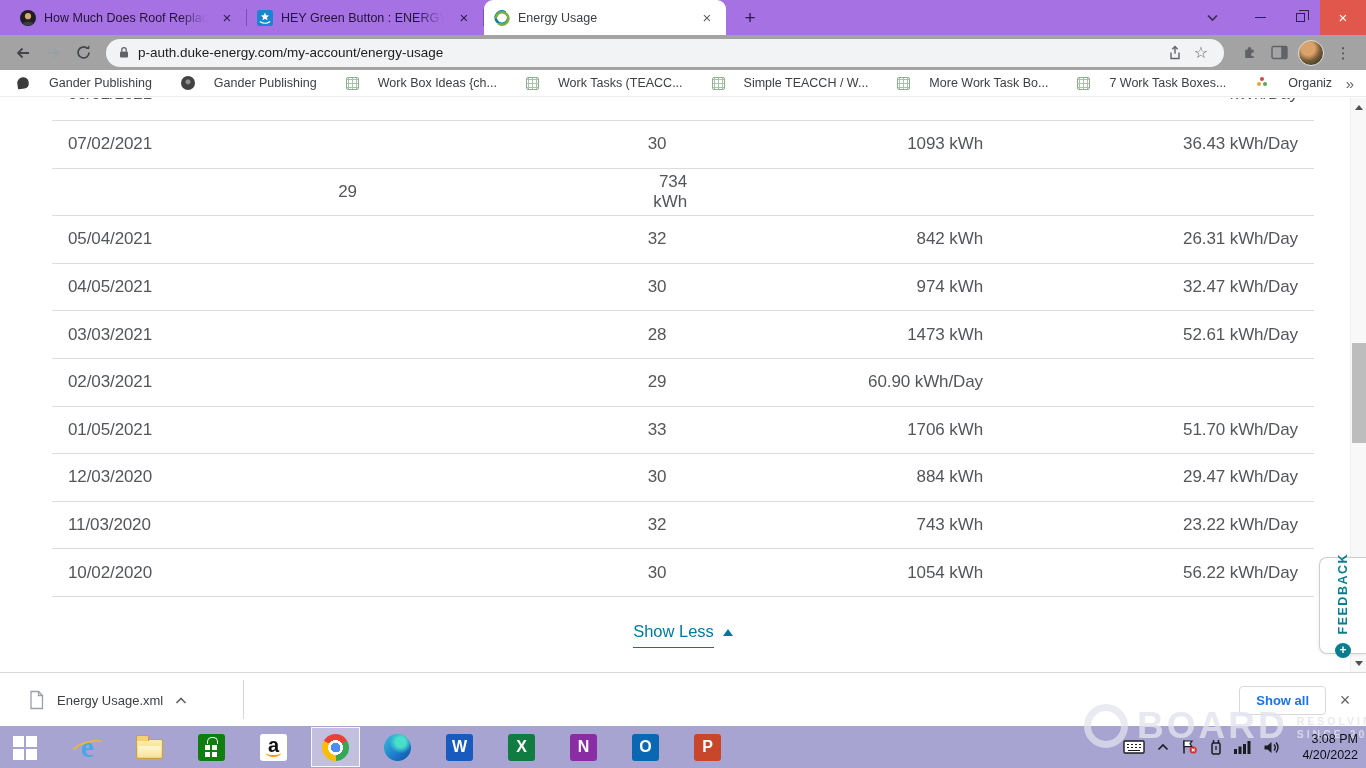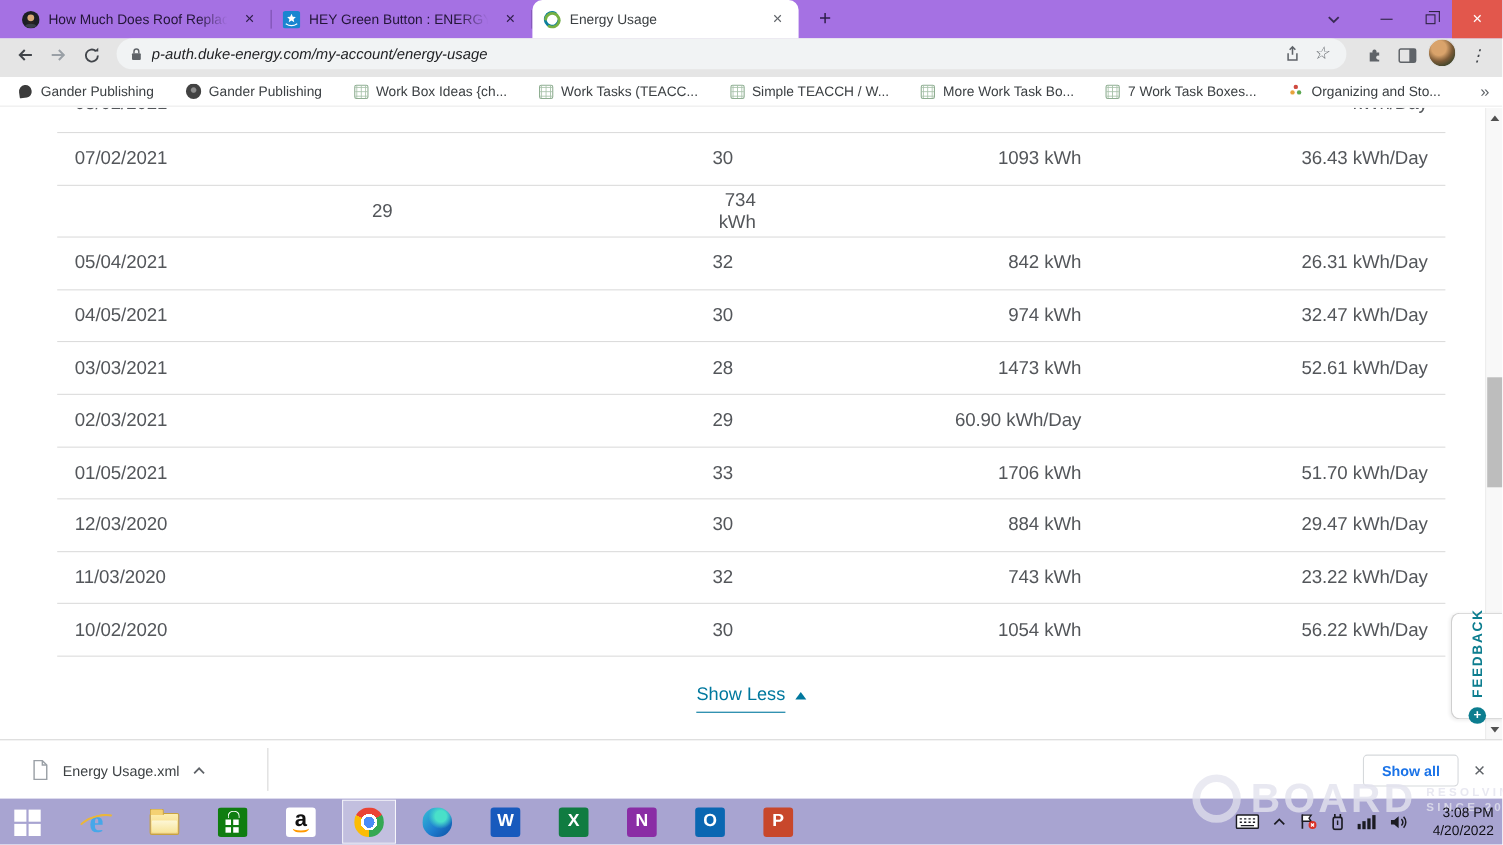--- a/index.html
+++ b/index.html
@@ -21,33 +21,33 @@
   .win-controls { position:absolute; right:0; top:0; height:35px; display:flex; align-items:stretch; }
   .wc { width:40px; display:flex; align-items:center; justify-content:center; }
   .wc-chevron { margin-right:8px; }
   .wc-min i { display:block; width:11px; border-bottom:1.6px solid #2f2344; }
   .wc-restore i { position:relative; display:block; width:9px; height:9px; border:1.3px solid #2f2344; background:transparent; }
   .wc-restore i::before { content:""; position:absolute; left:2px; top:-4px; width:9px; height:9px; border:1.3px solid #2f2344; border-left:none; border-bottom:none; }
   .wc-close { width:46px; background:#e2574c; }
   .wc-close span { color:#fff; font-size:15px; }
 
   
-  .toolbar { position:absolute; top:35px; left:0; right:0; height:35px; background:#e5e5e5; display:flex; align-items:flex-start; padding:0 8px;font-style:italic; }
+  .toolbar { position:absolute; top:35px; left:0; right:0; height:35px; background:#a3a3a3; display:flex; align-items:center; padding:0 8px; }
   .nav-btn { width:30px; height:30px; display:flex; align-items:center; justify-content:center; border-radius:50%; flex:none; }
   .omnibox { flex:1; height:28px; background:#f1f3f4; border-radius:14px; margin:0 10px 0 8px; display:flex; align-items:center; padding:0 10px 0 12px; }
   .omni-url { flex:1; font-size:13.5px; color:#202124; margin-left:8px; white-space:nowrap; overflow:hidden; }
   .omni-ic { width:26px; height:26px; display:flex; align-items:center; justify-content:center; flex:none; }
   .star-glyph { font-size:16px; color:#5f6368; }
   .avatar { width:26px; height:26px; border-radius:50%; background:radial-gradient(circle at 38% 32%, #d9a36b 0 30%, #7c5a36 55%, #39432a 80%, #23301d); border:1px solid #e0e0e0; flex:none; margin:0 4px; }
   .dots-glyph { font-size:15px; color:#41454a; letter-spacing:0; }
 
   
   .bookmarks { position:absolute; top:70px; left:0; right:0; height:27px; background:#fff; border-bottom:1px solid #ececec; display:flex; align-items:center; padding:0 34px 0 16px; }
   .bookmarks-items { display:flex; align-items:center; gap:29px; overflow:hidden; }
-  .bm-item { display:flex; align-items:center; gap:7px; white-space:nowrap; cursor:pointer; }
+  .bm-item { display:flex; align-items:center; gap:19px; white-space:nowrap; cursor:pointer; }
   .bm-label { font-size:12.5px; color:#3c4043; }
   .bm-icon { width:14px; height:14px; flex:none; }
   .bm-item[data-icon="bird-icon"] .bm-icon { background:#3b3b3b; border-radius:65% 60% 55% 10%; transform:rotate(-8deg) scale(.82); }
   .bm-item[data-icon="globe-icon"] .bm-icon { background:#424242; border-radius:50%; background-image:radial-gradient(circle at 50% 42%, rgba(255,255,255,.4) 0 2px, transparent 3px); }
   .bm-item[data-icon="board-icon"] .bm-icon { width:13px; height:13px; border:1.4px solid #8fae92; border-radius:2px;
     background-image:linear-gradient(#a9c3ab 1px,transparent 1px),linear-gradient(90deg,#a9c3ab 1px,transparent 1px); background-size:4px 4px; background-position:1px 1px; }
   .bm-item[data-icon="sparkle-icon"] .bm-icon { position:relative; }
   .bm-item[data-icon="sparkle-icon"] .bm-icon::before { content:""; position:absolute; left:2px; top:6px; width:4px; height:4px; border-radius:50%;
     background:#e8a33d; box-shadow:6px 0 0 #5ca852, 3px -5px 0 #cf4a3f; }
   .bm-overflow { position:absolute; right:12px; font-size:15px; color:#5f6368; }

